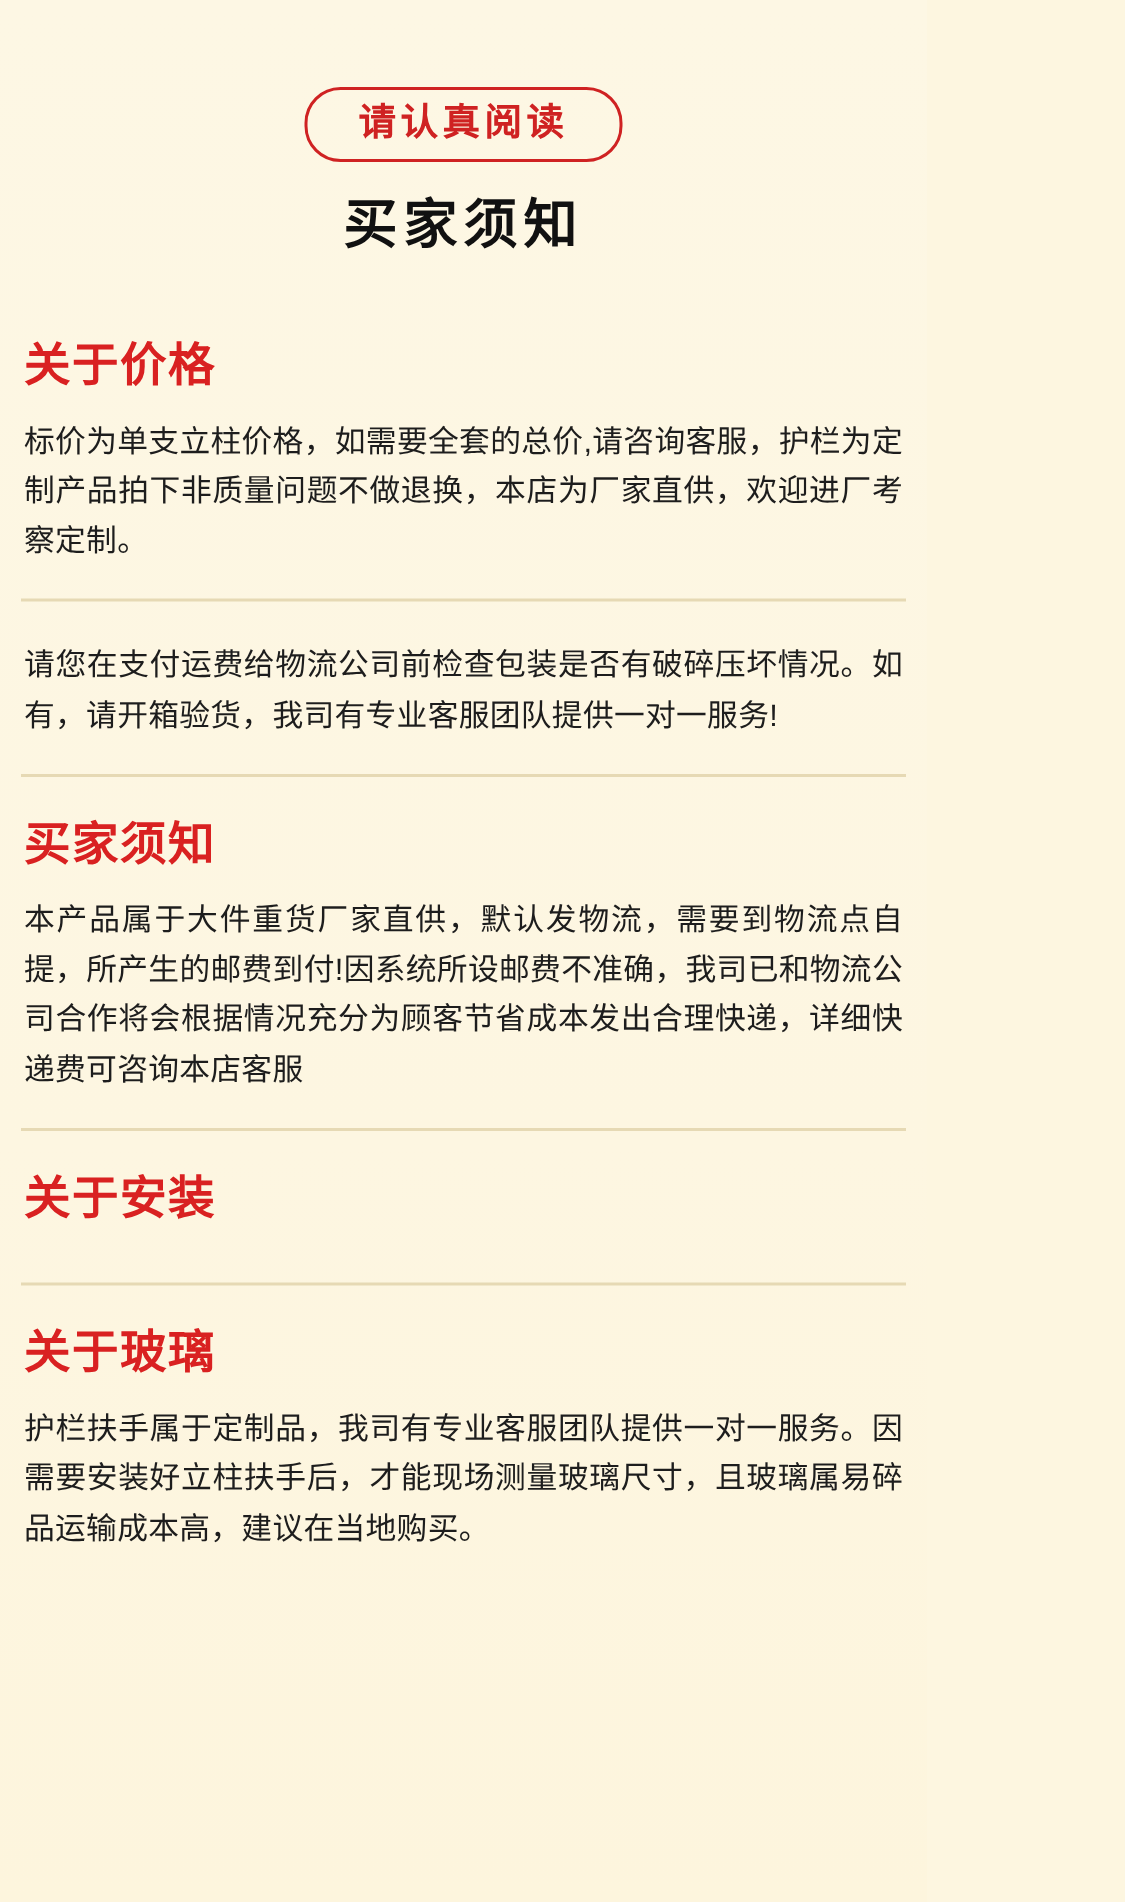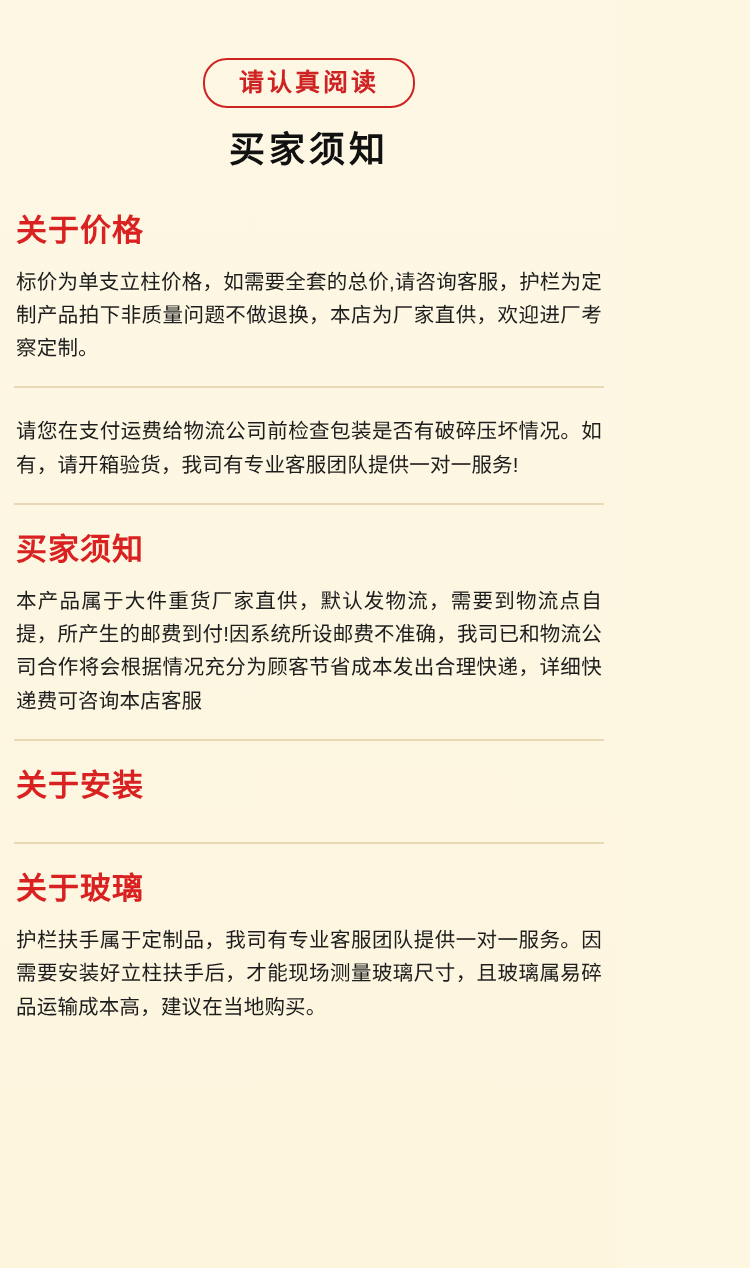--- a/index.html
+++ b/index.html
@@ -43,21 +43,21 @@
     margin-top: 22px;
     font-size: 36px;
     font-weight: bold;
     letter-spacing: 4px;
     color: #111;
     line-height: 1.1;
   }
 
   
   .sections {
-    margin-top: 42px;
+    margin-top: 55px;
     padding: 0 14px;
   }
   .section {
     padding: 0 0 22px 0;
     border-bottom: 2px solid #e6d9b4;
   }
   .section:last-child {
     border-bottom: none;
   }
   .section + .section {

